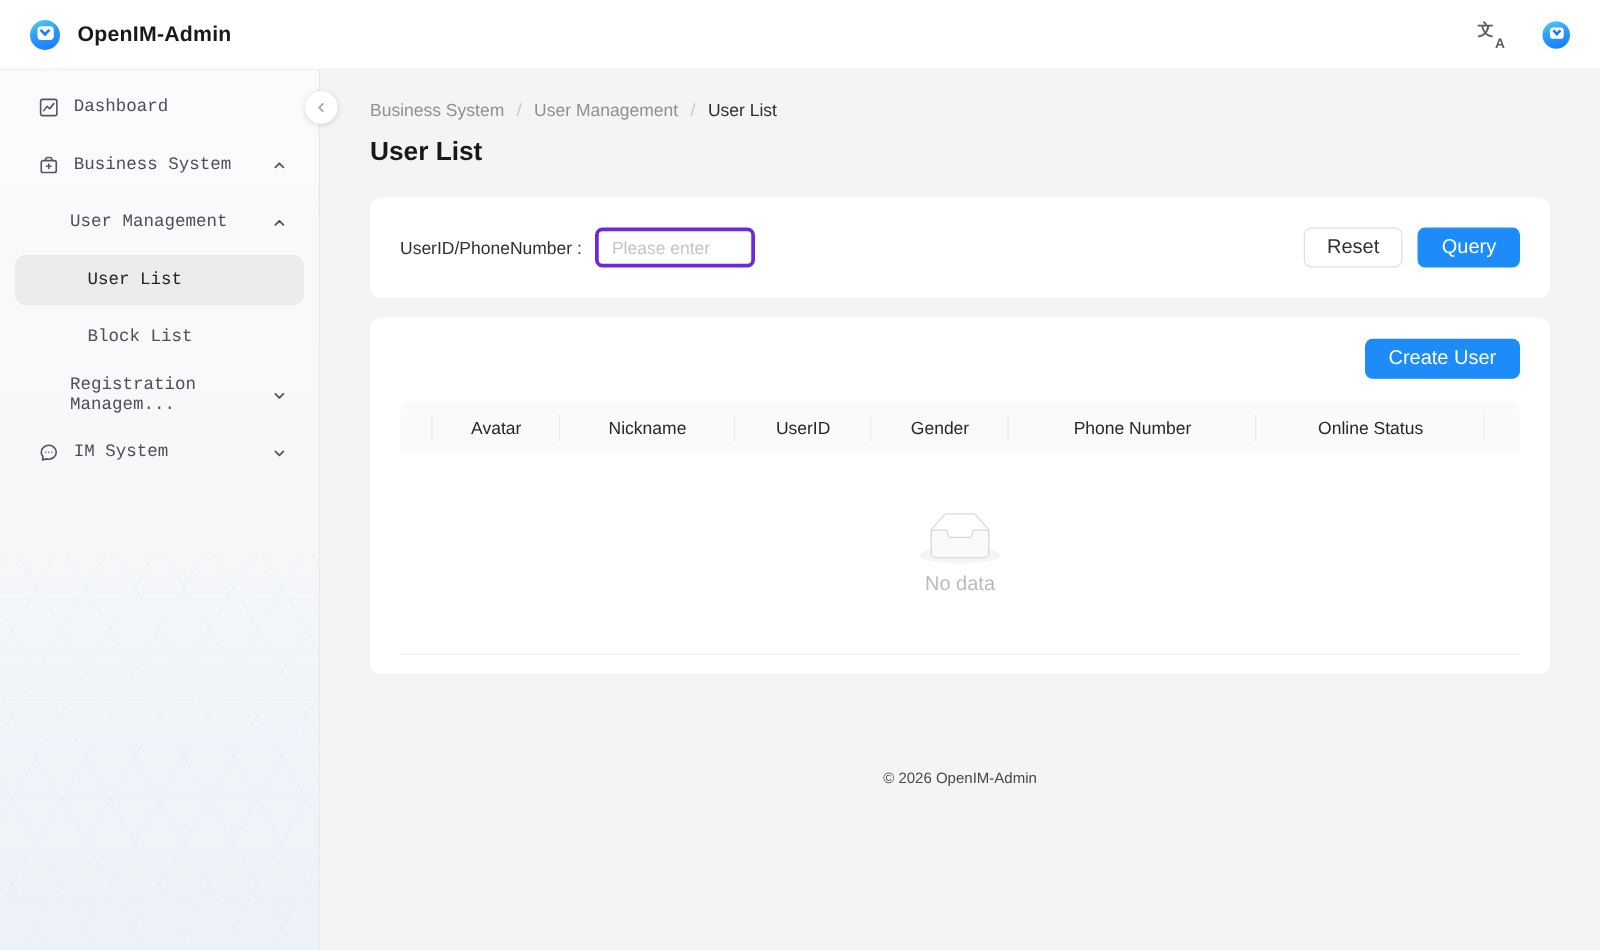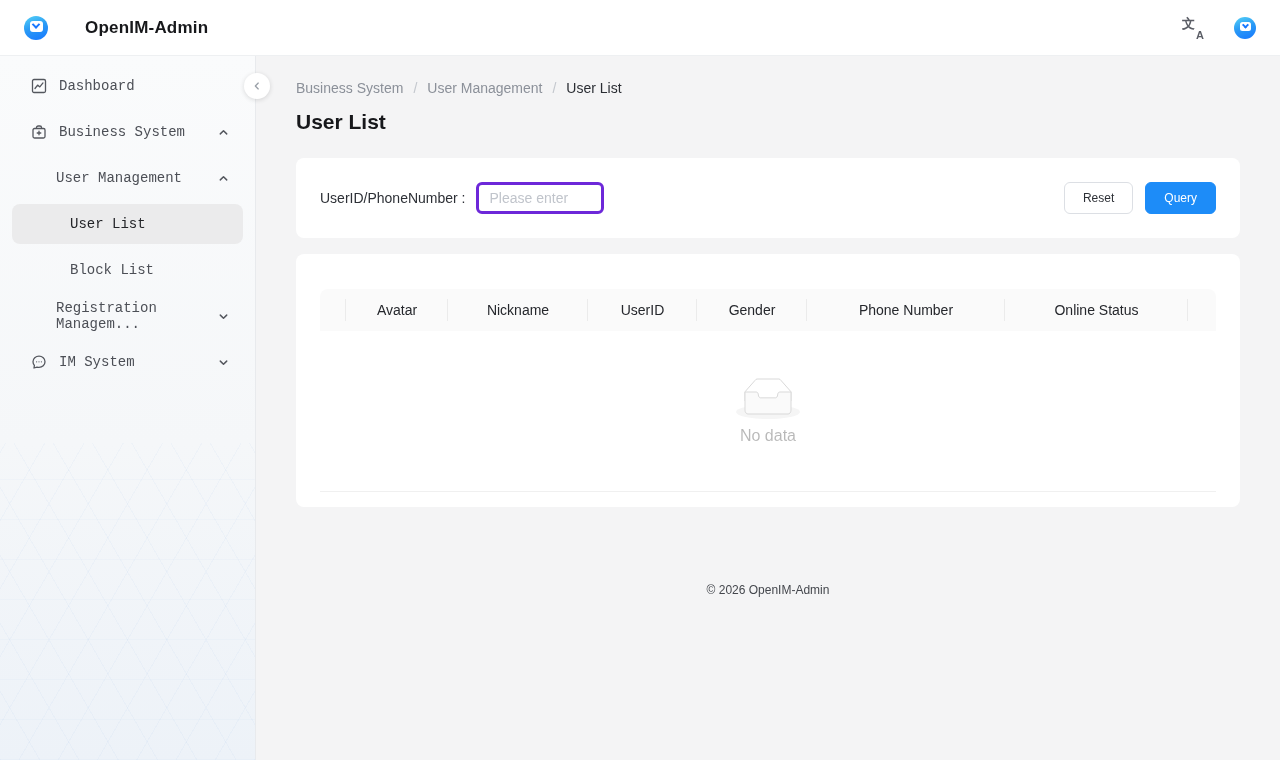--- a/index.html
+++ b/index.html
@@ -14,21 +14,21 @@
   body{
     font-family:"Liberation Sans","DejaVu Sans",sans-serif;
     background:#f4f4f5;
     color:var(--text-dark);
     font-size:14px;
   }
   
   .header{
     position:fixed;top:0;left:0;right:0;height:56px;
     background:#fff;border-bottom:1px solid #eef0f2;
-    display:flex;align-items:center;padding:0 24px;z-index:30;gap:23px;
+    display:flex;align-items:center;padding:0 24px;z-index:30;
   }
   .logo{
     width:24px;height:24px;border-radius:50%;
     background:linear-gradient(160deg,#55d2f7 0%,#2b9cf5 45%,#1677ff 100%);
     display:flex;align-items:center;justify-content:center;flex:0 0 auto;
   }
   .logo .bubble{
     width:13px;height:11px;background:#fff;border-radius:3px;
     display:flex;align-items:center;justify-content:center;
     margin-top:-3px;
@@ -97,21 +97,21 @@
   .card{background:#fff;border-radius:8px;}
   .search-card{margin-top:24px;padding:24px;display:flex;align-items:center;}
   .search-label{color:#2d3036;margin-right:10px;white-space:nowrap;}
   .search-input{
     width:128px;height:32px;border:3px solid #6d28d9;border-radius:6px;
     padding:0 11px;font-size:14px;color:#2d3036;outline:none;background:#fff;
     font-family:"Liberation Sans","DejaVu Sans",sans-serif;
   }
   .search-input::placeholder{color:#c0c4cb;}
   .btn{
-    height:32px;padding:0 18px;border-radius:6px;font-size:12px;cursor:pointer;
+    height:32px;padding:0 18px;border-radius:6px;font-size:16px;cursor:pointer;
     font-family:"Liberation Sans","DejaVu Sans",sans-serif;
     display:inline-flex;align-items:center;justify-content:center;
   }
   .btn-default{background:#fff;border:1px solid #dcdfe4;color:#2d3036;}
   .btn-primary{background:var(--primary);border:1px solid var(--primary);color:#fff;}
   .search-actions{margin-left:auto;display:flex;gap:12px;}
   .table-card{margin-top:16px;padding:17px 24px 15px;}
   .table-toolbar{display:flex;justify-content:flex-end;}
   .table-head{
     margin-top:18px;display:flex;align-items:center;height:42px;
@@ -246,20 +246,23 @@
   <div class="card search-card">
     <label class="search-label">UserID/PhoneNumber :</label>
     <input class="search-input" type="text" placeholder="Please enter" style="">
     <div class="search-actions">
       <button class="btn btn-default">Reset</button>
       <button class="btn btn-primary">Query</button>
     </div>
   </div>
 
   <div class="card table-card">
+    <div class="table-toolbar">
+      <button class="btn btn-primary">Create User</button>
+    </div>
 
     <div class="table-head">
       <div class="th col-0"></div>
       <div class="th col-1">Avatar</div>
       <div class="th col-2">Nickname</div>
       <div class="th col-3">UserID</div>
       <div class="th col-4">Gender</div>
       <div class="th col-5">Phone Number</div>
       <div class="th col-6">Online Status</div>
       <div class="th col-7"></div>

